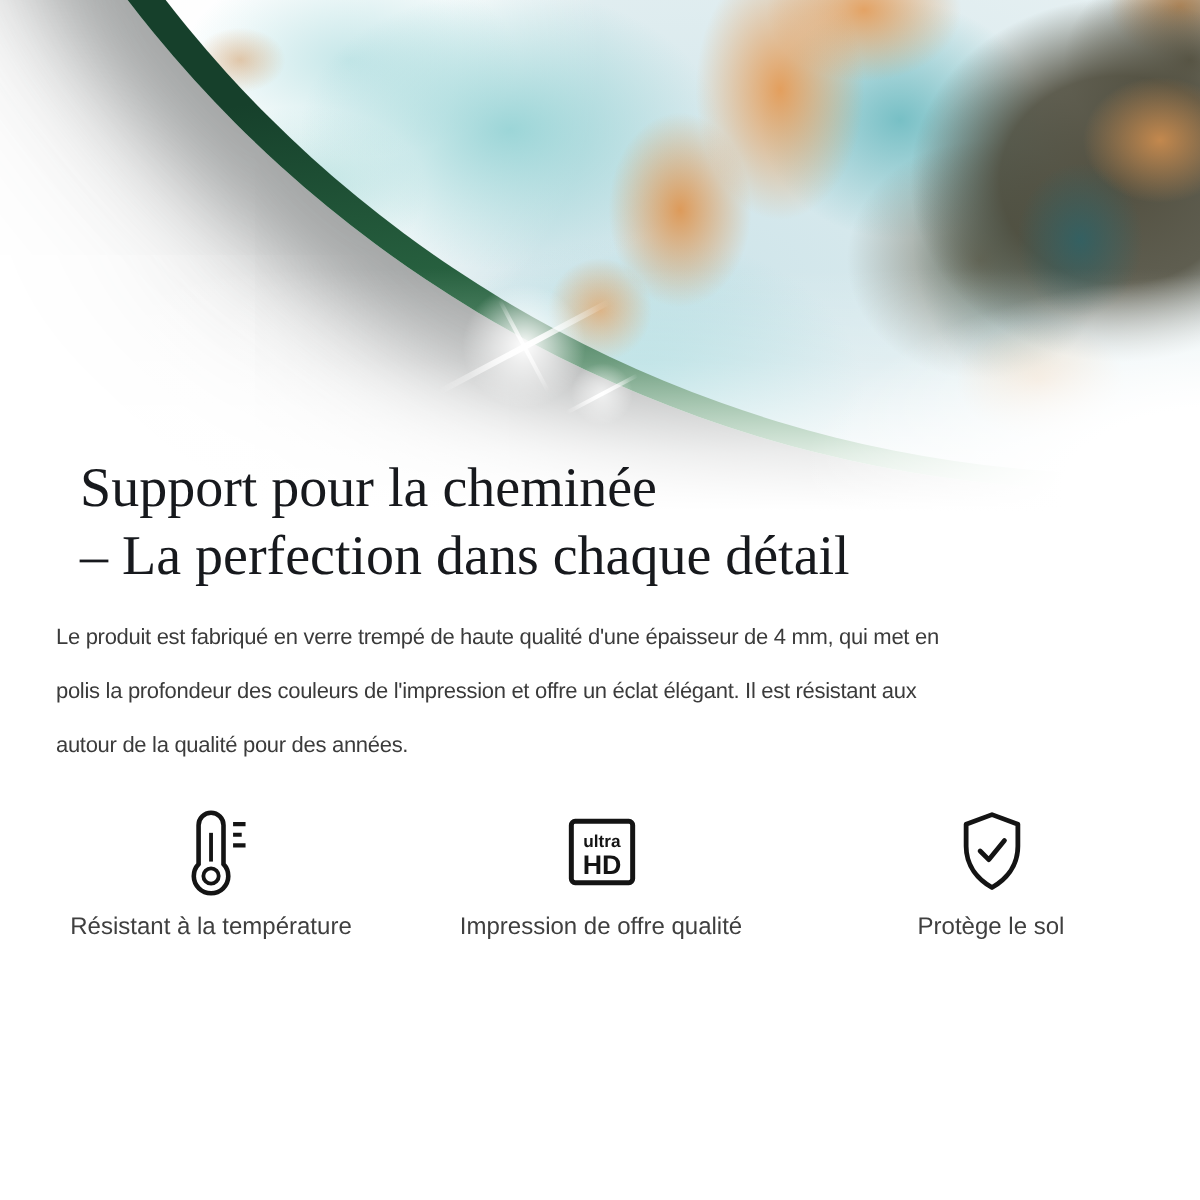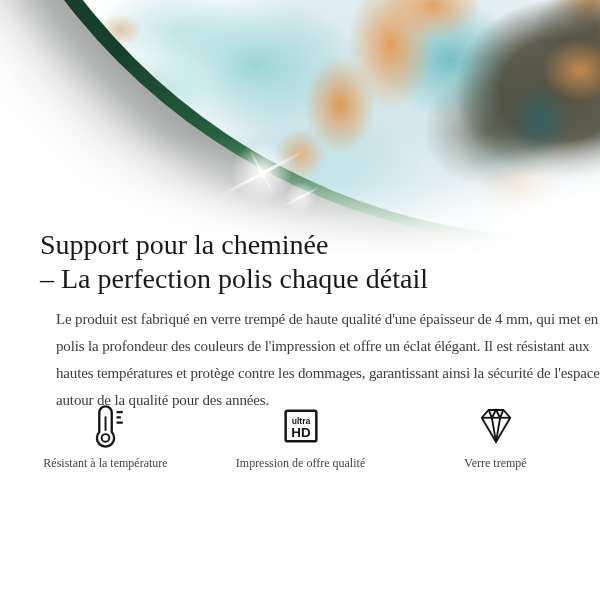--- a/index.html
+++ b/index.html
@@ -55,30 +55,30 @@
     background:linear-gradient(90deg, transparent, #fff 50%, transparent);
     transform:rotate(62deg); }
   .sparkle.small { left:301px; top:197px; }
   .sparkle.small .glow { left:-16px; top:-16px; width:32px; height:32px; opacity:0.7; }
   .sparkle.small .beam1 { left:-20px; width:40px; height:2px; }
 
   
   .page-title { position:absolute; left:40px; top:228px; color:#17191d;
     font-family:"Liberation Serif", serif; font-weight:400; font-size:28px; line-height:34px; }
   .page-title .h-line { display:block; white-space:nowrap; }
-  .desc { position:absolute; left:56px; top:306px; color:#3b3b3b;
-    font-size:15px; line-height:27px; letter-spacing:-0.15px;font-family:Liberation Serif, serif; }
+  .desc { position:absolute; left:28px; top:306px; color:#3b3b3b;
+    font-size:11px; line-height:27px; letter-spacing:-0.15px; }
   .desc-line { white-space:nowrap; }
 
   
   .features { position:absolute; left:8px; top:404px; width:585px;
     display:grid; grid-template-columns:repeat(3,1fr); row-gap:18px; }
   .feature { display:flex; flex-direction:column; align-items:center; }
   .ficon { height:44px; display:flex; align-items:center; justify-content:center; }
-  .flabel { margin-top:8px; font-size:12px; line-height:15px; color:#3f3f3f; white-space:nowrap;font-family:Liberation Serif, serif; }
+  .flabel { margin-top:8px; font-size:12px; line-height:15px; color:#3f3f3f; white-space:nowrap; }
   .ficon svg { display:block; }
 </style>
 </head>
 <body>
 
 <div class="stage">
 
   <div class="hero">
     <div class="glass-outer"></div>
     <div class="glass-art"></div>
@@ -90,27 +90,26 @@
     </div>
     <div class="sparkle small">
       <div class="glow"></div>
       <div class="beam1"></div>
 
     </div>
   </div>
 
   <h1 class="page-title">
     <span class="h-line">Support pour la cheminée</span>
-    <span class="h-line">– La perfection polis chaque détail</span>
+    <span class="h-line">– La perfection dans chaque détail</span>
   </h1>
 
   <div class="desc">
     <div class="desc-line">Le produit est fabriqué en verre trempé de haute qualité d'une épaisseur de 4 mm, qui met en</div>
     <div class="desc-line">polis la profondeur des couleurs de l'impression et offre un éclat élégant. Il est résistant aux</div>
-    <div class="desc-line">hautes températures et protège contre les dommages, garantissant ainsi la sécurité de l'espace</div>
     <div class="desc-line">autour de la qualité pour des années.</div>
   </div>
 
   <div class="features">
 
     <div class="feature">
       <div class="ficon">
         <svg width="46" height="46" viewBox="0 0 48 48" fill="none" stroke="#141414" stroke-width="2.4">
           <path d="M17 30.3 V10 A6.5 6.5 0 0 1 30 10 V30.3 A9 9 0 1 1 17 30.3 Z"></path>
           <path d="M23.5 14 V29" stroke-width="2"></path>
@@ -125,29 +124,27 @@
       <div class="ficon">
         <svg width="46" height="46" viewBox="0 0 48 48">
           <rect x="8" y="8" width="32" height="32" rx="2" fill="none" stroke="#141414" stroke-width="2.6"></rect>
           <text x="24" y="21.5" text-anchor="middle" font-family="Liberation Sans, sans-serif" font-size="9" font-weight="600" fill="#141414">ultra</text>
           <text x="24" y="35.5" text-anchor="middle" font-family="Liberation Sans, sans-serif" font-size="14" font-weight="800" fill="#141414">HD</text>
         </svg>
       </div>
       <div class="flabel">Impression de offre qualité</div>
     </div>
 
-
     <div class="feature">
       <div class="ficon">
-        <svg width="44" height="44" viewBox="0 0 48 48" fill="none" stroke="#141414" stroke-width="2" stroke-linejoin="miter">
-          <path d="M8.5 15 L16 6.5 H32 L39.5 15 L24 41.5 Z"></path>
-          <path d="M8.5 15 H39.5"></path>
-          <path d="M16 6.5 L19.5 15 L24 6.5 L28.5 15 L32 6.5"></path>
-          <path d="M19.5 15 L24 41.5 M28.5 15 L24 41.5"></path>
+        <svg width="46" height="46" viewBox="0 0 48 48" fill="none" stroke="#141414" stroke-width="2.5" stroke-linecap="round" stroke-linejoin="round">
+          <path d="M24 4.5 L37.5 9.5 V21 C37.5 31.5 31 38.5 24 42.5 C17 38.5 10.5 31.5 10.5 21 V9.5 Z"></path>
+          <path d="M17.8 23.5 L22.3 28 L30.5 18"></path>
         </svg>
       </div>
-      <div class="flabel">Verre trempé</div>
+      <div class="flabel">Protège le sol</div>
     </div>
+
 
 
 
   </div>
 </div>
 
 </body></html>

